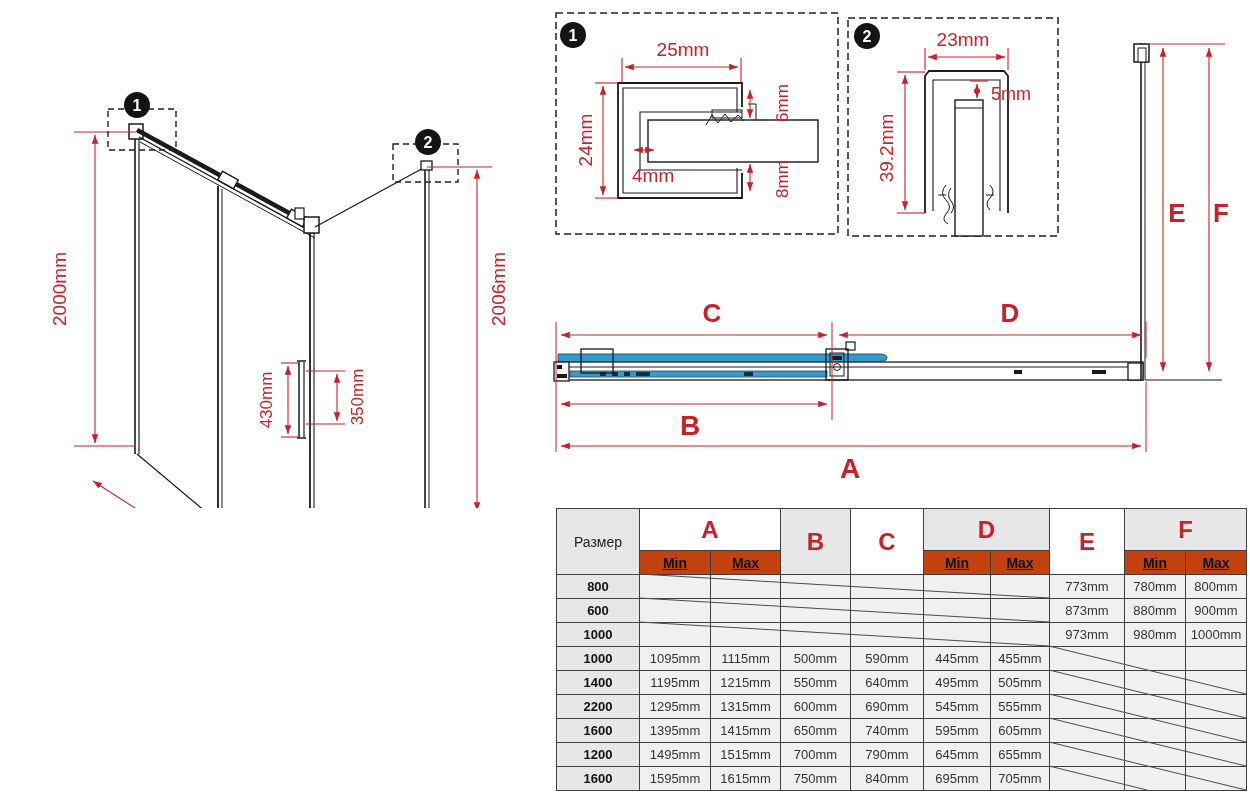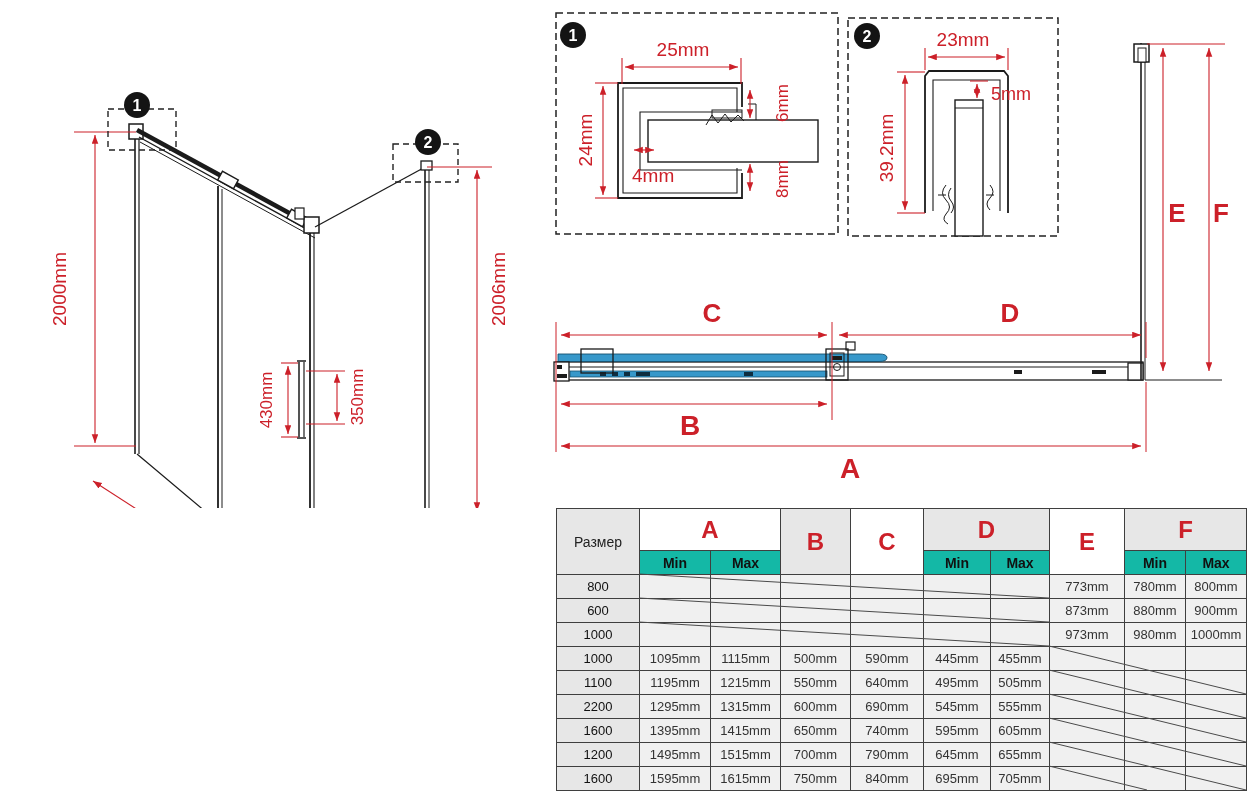--- a/index.html
+++ b/index.html
@@ -15,22 +15,22 @@
   .spec-table td,.spec-table th{border:1px solid #3f3f3f;text-align:center;vertical-align:middle;
                     padding:0;overflow:hidden;white-space:nowrap;}
   .spec-table thead tr.r1{height:42px;}
   .spec-table thead tr.r2{height:24px;}
   .spec-table tbody tr{height:24px;}
   .hcell-letter{color:#cc2029;font-size:24px;font-weight:bold;}
   .bg-gray{background:#e7e7e7;}
   .bg-white{background:#ffffff;}
   .bg-cell{background:#f0f0f0;}
   .size-hd{font-size:14px;font-weight:normal;color:#222;}
-  .minmax{font-size:14px;font-weight:bold;color:#111;background:#14b8a6;}
-  .rowlabel{font-size:13px;font-weight:normal;color:#111;}
+  .minmax{font-size:14px;font-weight:bold;color:#111;background:#c2410c;text-decoration:underline;}
+  .rowlabel{font-size:13px;font-weight:bold;color:#111;}
   .val{font-size:13px;font-weight:normal;color:#333;}
   .hatch{position:absolute;left:556px;top:508px;pointer-events:none;}
 </style>
 </head>
 <body>
 
 <div class="stage">
 
 <svg class="main" width="1250" height="508" viewBox="0 0 1250 508">
   <defs>
@@ -353,21 +353,21 @@
             <td class="bg-cell val">1115mm</td>
             <td class="bg-cell val">500mm</td>
             <td class="bg-cell val">590mm</td>
             <td class="bg-cell val">445mm</td>
             <td class="bg-cell val">455mm</td>
             <td class="bg-cell val"></td>
             <td class="bg-cell val"></td>
             <td class="bg-cell val"></td>
           </tr>
           <tr>
-            <th class="bg-gray rowlabel">1100</th>
+            <th class="bg-gray rowlabel">1400</th>
             <td class="bg-cell val">1195mm</td>
             <td class="bg-cell val">1215mm</td>
             <td class="bg-cell val">550mm</td>
             <td class="bg-cell val">640mm</td>
             <td class="bg-cell val">495mm</td>
             <td class="bg-cell val">505mm</td>
             <td class="bg-cell val"></td>
             <td class="bg-cell val"></td>
             <td class="bg-cell val"></td>
           </tr>

